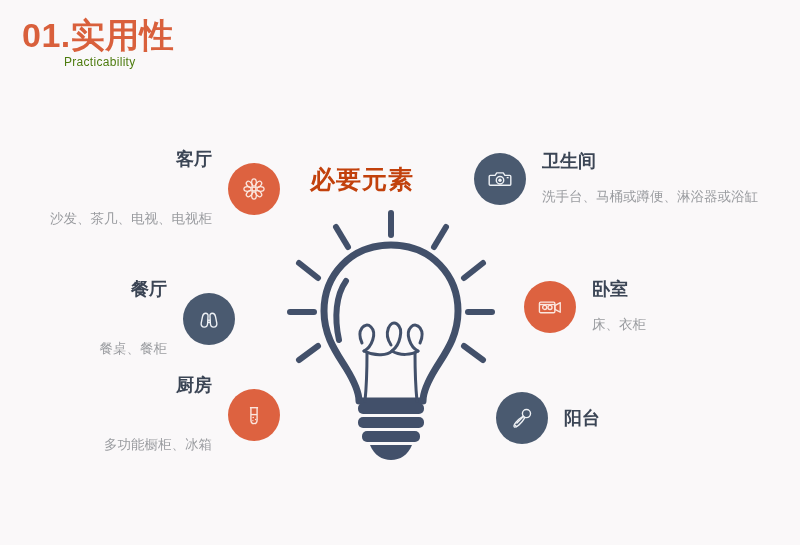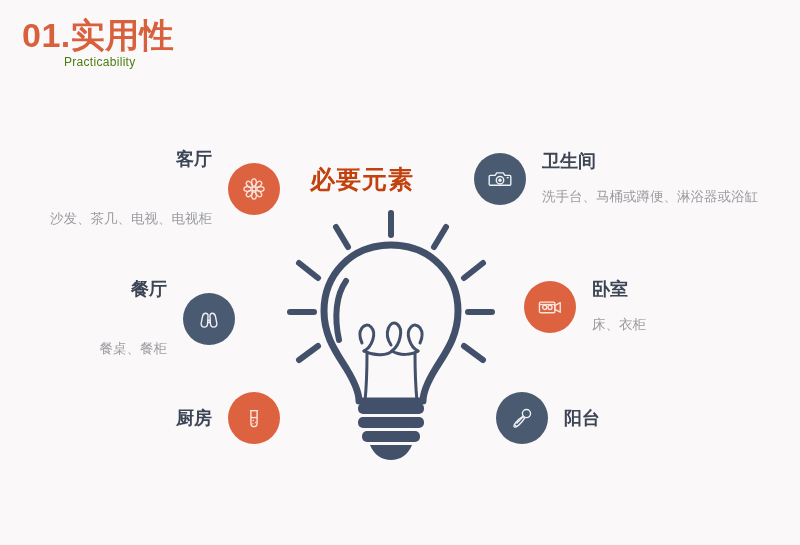--- a/index.html
+++ b/index.html
@@ -68,21 +68,21 @@
     display:flex; align-items:center; justify-content:center;
     flex:0 0 52px;
   }
   .badge.orange { background:#dd6240; }
   .badge.navy   { background:#4a5a70; }
   .badge svg { width:26px; height:26px; display:block; }
 
   
   #item-living   { left:0px;   top:148px; width:280px; }
   #item-dining   { left:0px;   top:278px; width:235px;padding-left:24px; }
-  #item-kitchen  { left:0px;   top:392px; width:280px; }
+  #item-kitchen  { left:0px;   top:374px; width:280px; }
   #item-bathroom { left:474px; top:150px; width:326px; }
   #item-bedroom  { left:524px; top:278px; width:276px; }
   #item-balcony  { left:496px; top:392px; width:326px; }
 </style>
 </head>
 <body>
 
 <div id="slide">
 
   <div class="header">
@@ -182,20 +182,21 @@
             <path d="M14.5 20.5 C 15.5 19.8 16.5 19.8 17.5 20.5"></path>
           </g>
         </svg>
       </span>
     </div>
   </div>
 
   <div class="item left" id="item-kitchen">
     <div class="item-text">
       <div class="item-title">厨房</div>
+      <div class="item-desc">多功能橱柜、冰箱</div>
     </div>
     <div class="badge orange">
       <span>
         <svg viewBox="0 0 32 32" xmlns="http://www.w3.org/2000/svg">
           <g fill="none" stroke="#fbe6de" stroke-width="1.7" stroke-linejoin="round">
             <path d="M11 7 L 21 7"></path>
             <path d="M12.2 7 L 12.2 22 C 12.2 25 13.8 26.6 16 26.6
                      C 18.2 26.6 19.8 25 19.8 22 L 19.8 7"></path>
             <path d="M12.2 15.5 L 19.8 15.5"></path>
           </g>

